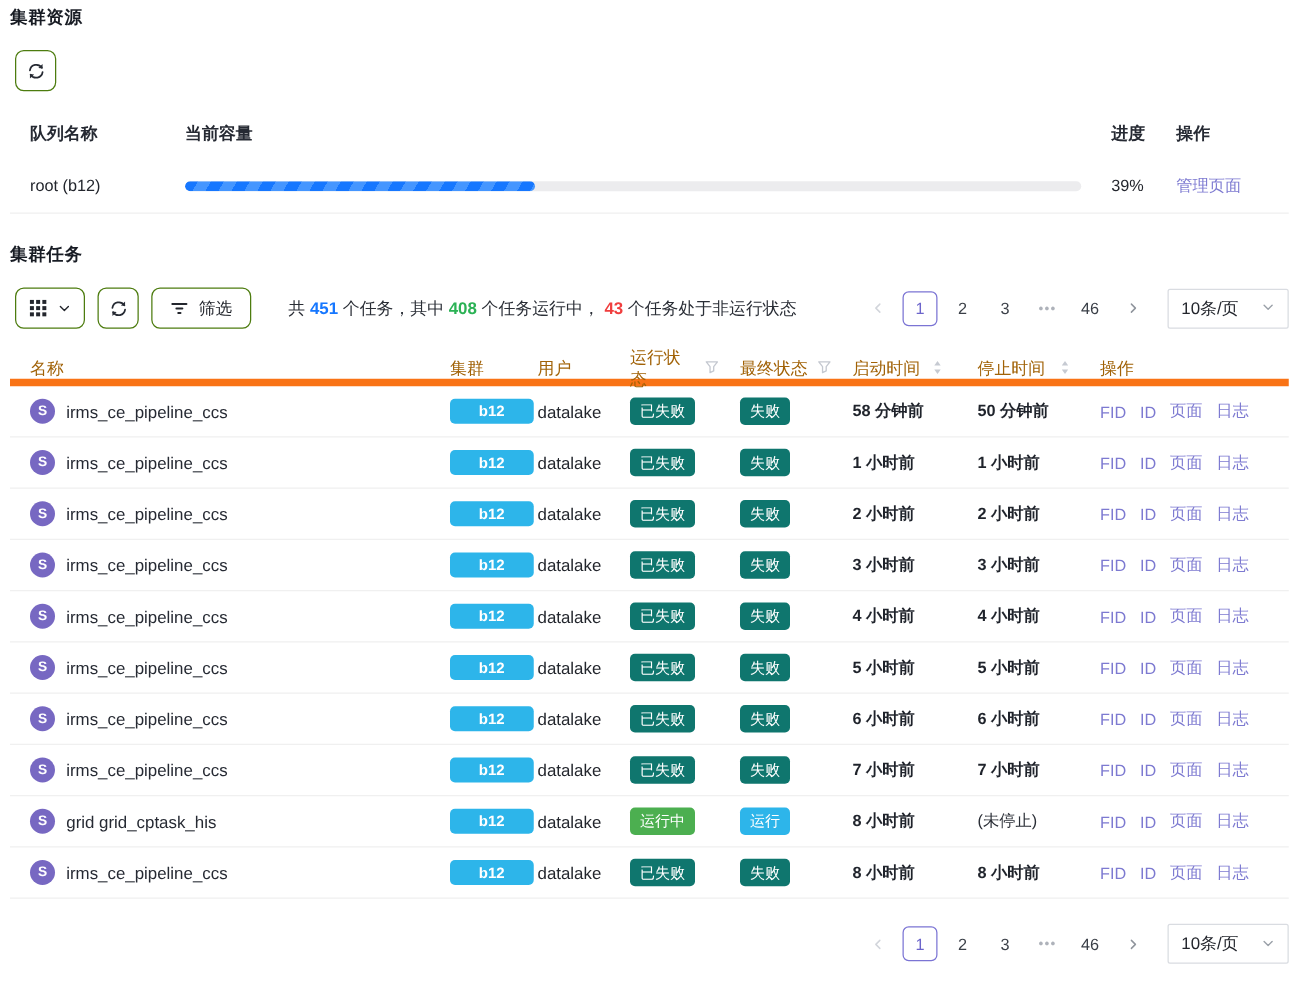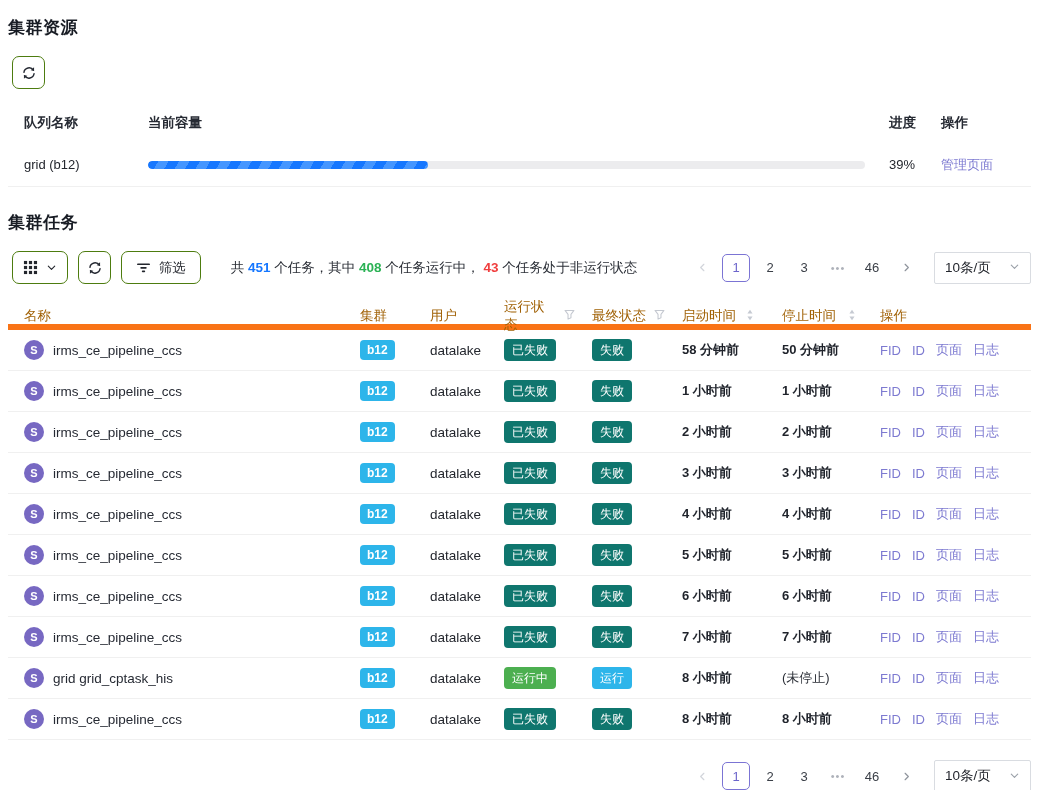--- a/index.html
+++ b/index.html
@@ -4,21 +4,21 @@
 <style>
   * { margin:0; padding:0; box-sizing:border-box; }
   html,body { background:#fff; }
   body {
     width:1039px; height:790px; overflow:hidden;
     font-family:"Liberation Sans","DejaVu Sans",sans-serif;
     color:#23262d; font-size:13.5px;
   }
   .page { padding:0 8px; }
 
-  .section-title { font-size:17px; font-weight:700; color:#181c24; padding:16px 0 0 0; letter-spacing:.5px; }
+  .section-title { font-size:14px; font-weight:700; color:#181c24; padding:5px 0 0 0; letter-spacing:.5px; }
 
   
   .btn {
     display:inline-flex; align-items:center; justify-content:center; gap:8px;
     height:33px; border:1px solid #4d7c0f; border-radius:7px; background:#fff;
     color:#23262d; padding:0 10px; cursor:pointer; vertical-align:middle;
   }
   .btn svg { display:block; }
 
   .res-toolbar { margin:17px 0 0 4px; }
@@ -78,21 +78,21 @@
 
   .avatar {
     width:20px; height:20px; border-radius:50%; background:#7768c2; color:#fff;
     font-size:11px; font-weight:600; display:inline-flex; align-items:center; justify-content:center;
     margin-right:9px; flex:0 0 auto;
   }
   .task-name { color:#262a33; font-size:13.5px; }
 
   .tag-cyan {
     background:#2db5ea; color:#fff; font-size:12px; font-weight:700;
-    padding:2px 7px; border-radius:4px; line-height:16px;
+    padding:2px 23px; border-radius:4px; line-height:16px;
   }
   .badge {
     color:#fff; font-size:12px; padding:3px 8px; border-radius:4px; line-height:16px; white-space:nowrap;
   }
   .badge.error { background:#0f766e;text-align:right; }
   .badge.success { background:#4caf50; }
   .badge.processing { background:#2db5ea; }
 
   .time { font-weight:700; font-size:13px; color:#1f232b; }
   .time.plain { font-weight:400; color:#2a2e36; }
@@ -125,21 +125,21 @@
   </div>
 
   <div class="res-table">
     <div class="thead">
       <div class="cell">队列名称</div>
       <div class="cell capacity">当前容量</div>
       <div class="cell progress-col">进度</div>
       <div class="cell action-col">操作</div>
     </div>
     <div class="trow">
-      <div class="cell">grid (b12)</div>
+      <div class="cell">root (b12)</div>
       <div class="cell capacity">
         <div class="progress-track">
           <div class="progress-fill" style="width: 39%;"></div>
         </div>
       </div>
       <div class="cell progress-col">39%</div>
       <div class="cell action-col">
         <a class="link">管理页面</a>
       </div>
     </div>

